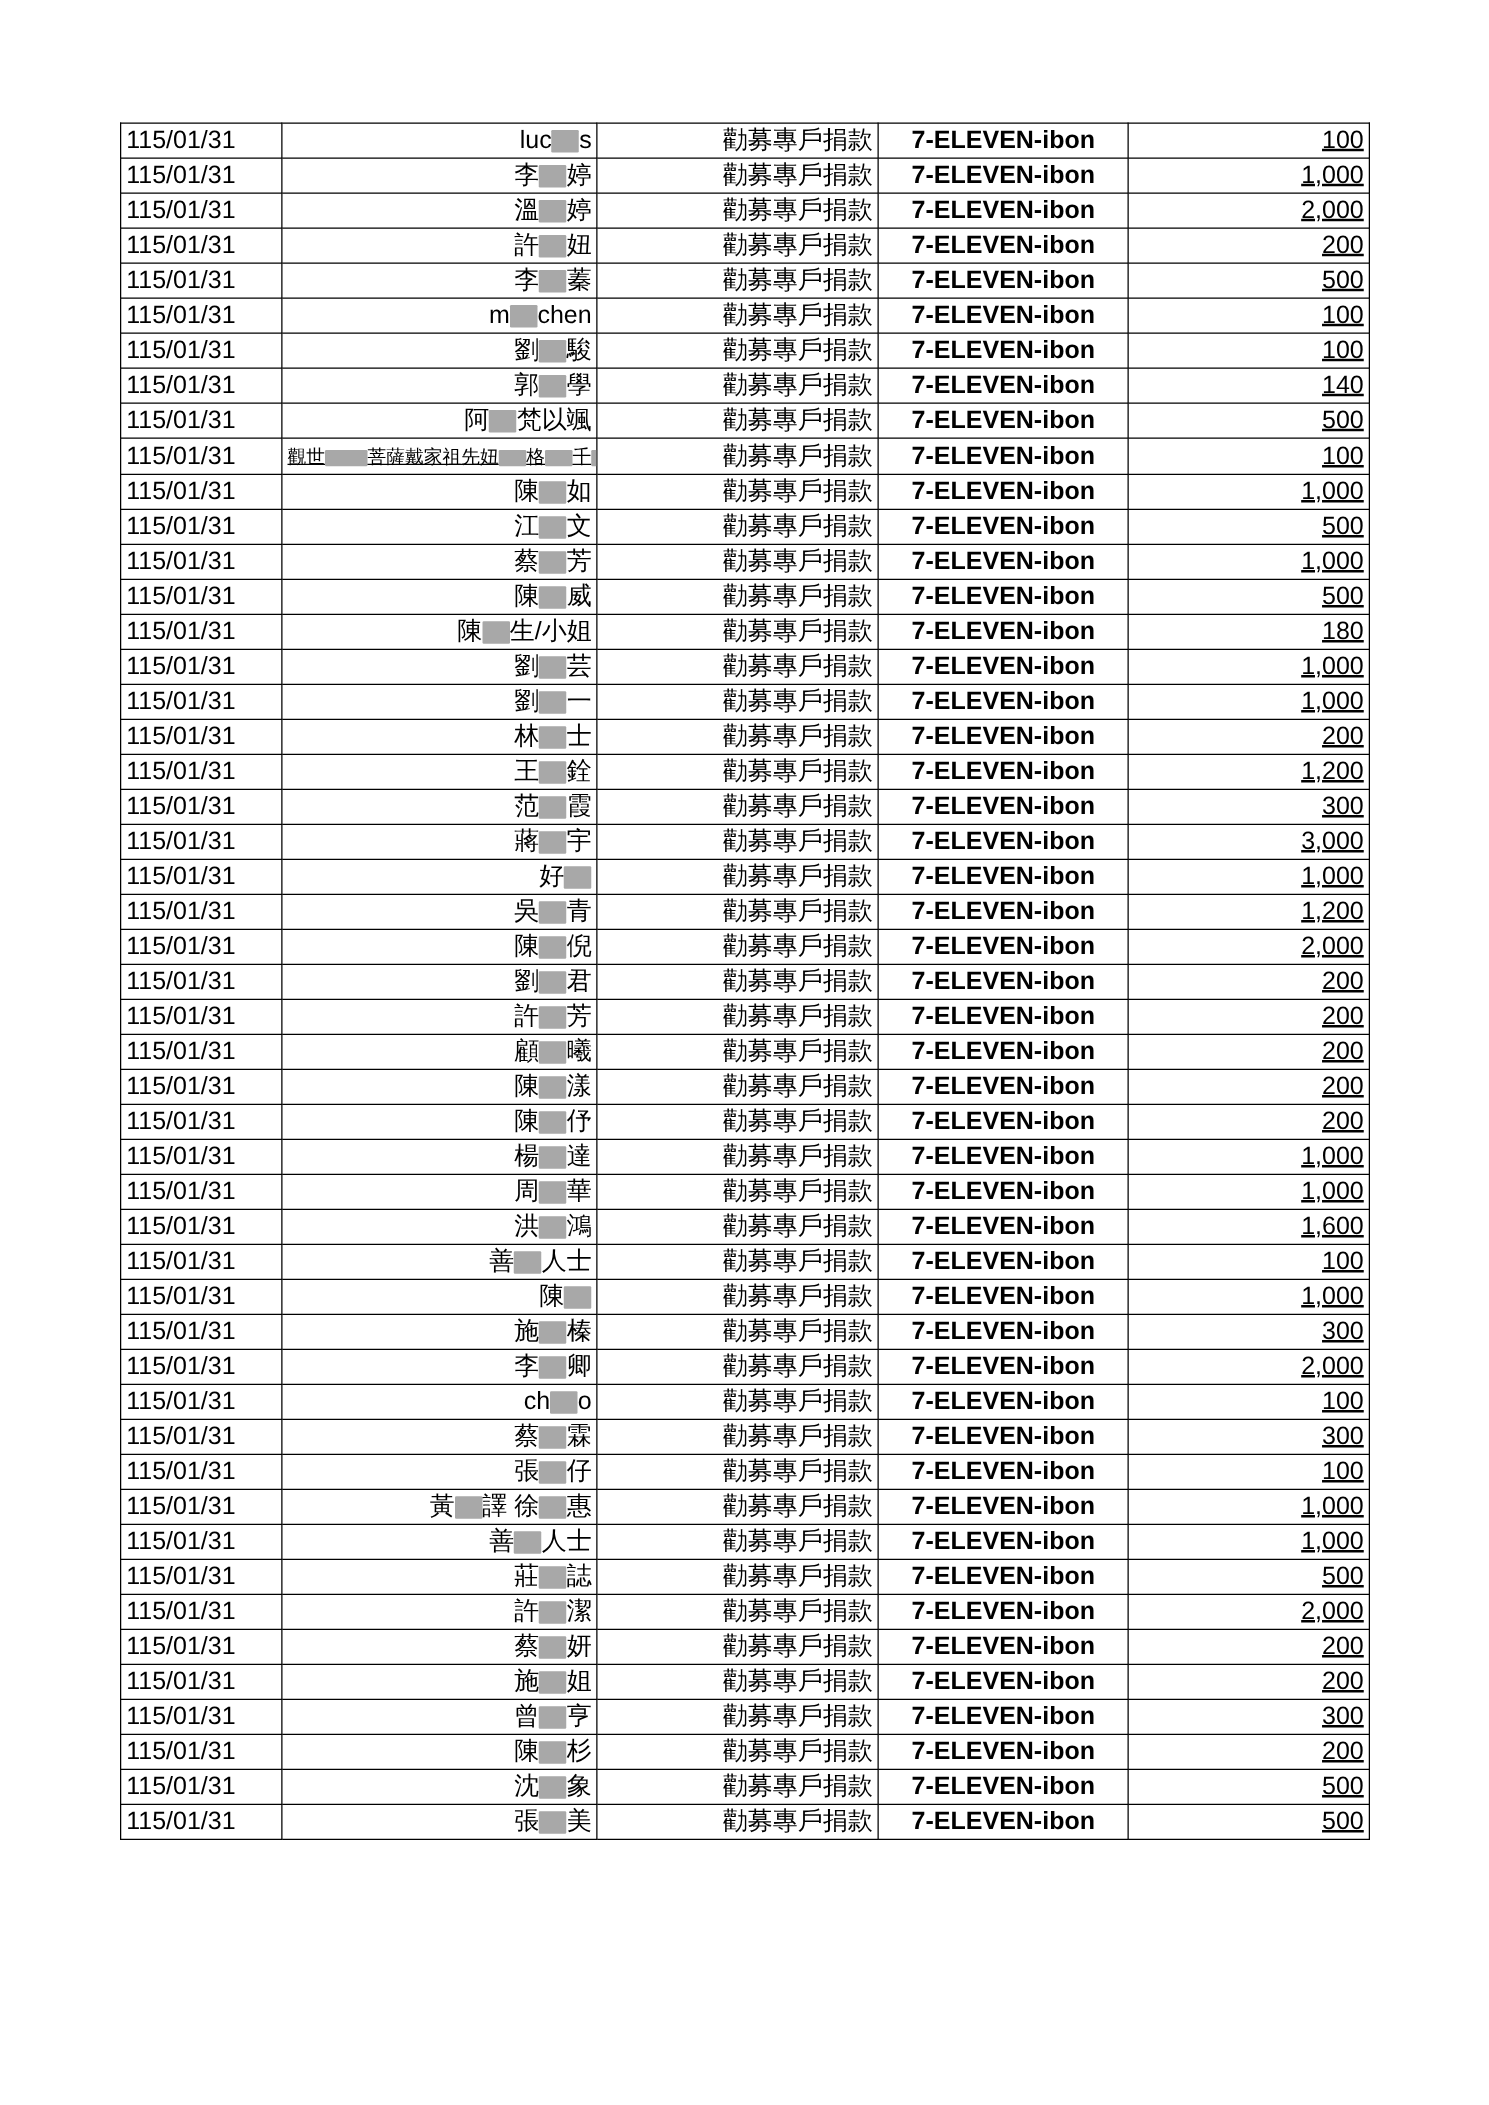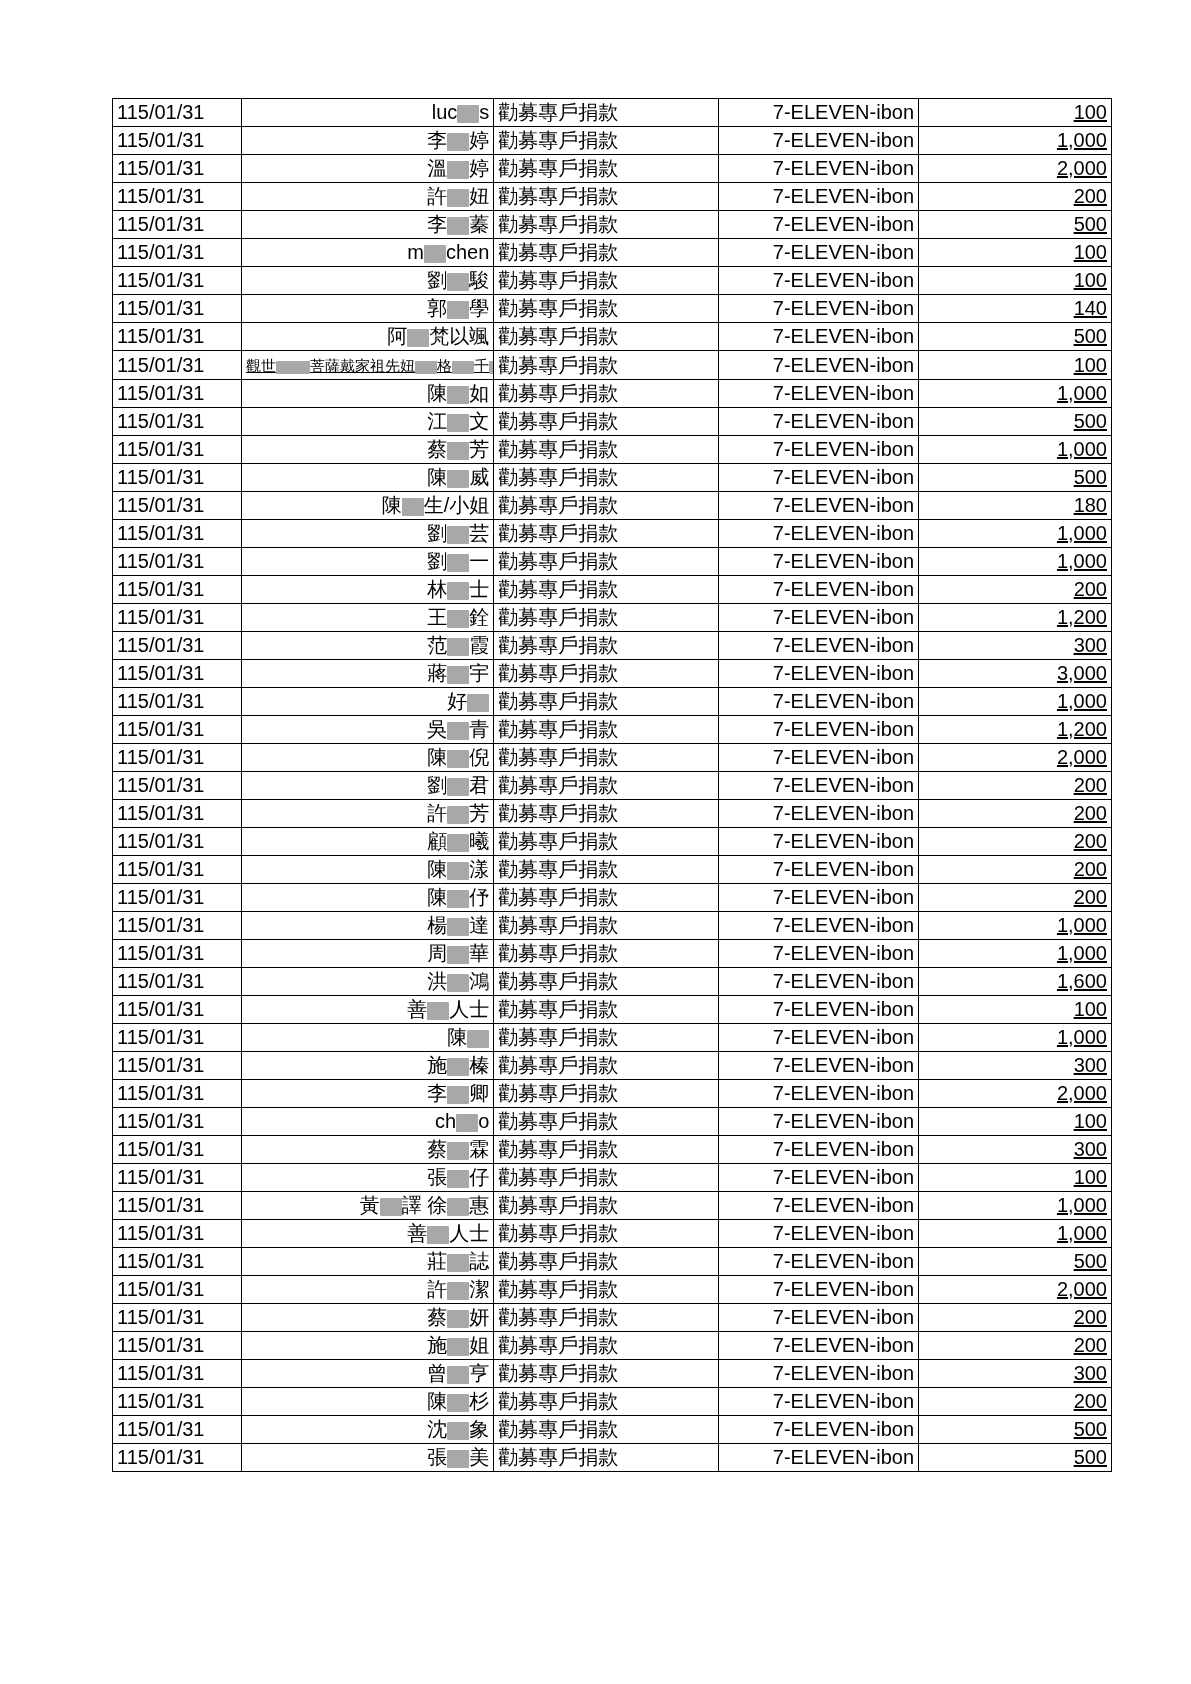--- a/index.html
+++ b/index.html
@@ -19,40 +19,39 @@
     left: 0; top: 0;
     width: 1191px;
     height: 1684px;
     background: #ffffff;
   }
   .table-wrap {
     position: absolute;
     left: 96px;
     top: 98px;
     width: 899px;
-    margin-left: 16px;
   }
   table.donations {
     border-collapse: collapse;
     table-layout: fixed;
     width: 1000px;
     font-size: 20px;
   }
   table.donations td {
     border: 1px solid #000000;
     height: 27px;
     padding: 0 4px;
     line-height: 27px;
     white-space: nowrap;
     overflow: hidden;
   }
   .col-date   { width: 104px; text-align: left; }
   .col-name   { width: 212px; text-align: right; }
-  .col-type   { width: 188px; text-align: left; }
-  .col-channel{ width: 166px; text-align: right; }
+  .col-type   { width: 188px; text-align: right; }
+  .col-channel{ width: 166px; text-align: center; font-weight: bold; }
   .col-amount { width: 160px; text-align: right; padding-right: 8px; text-decoration: underline; }
 
   
   .redact {
     display: inline-block;
     background: #a8a8a8;
     vertical-align: middle;
     height: 18px;
     border-radius: 1px;
   }

